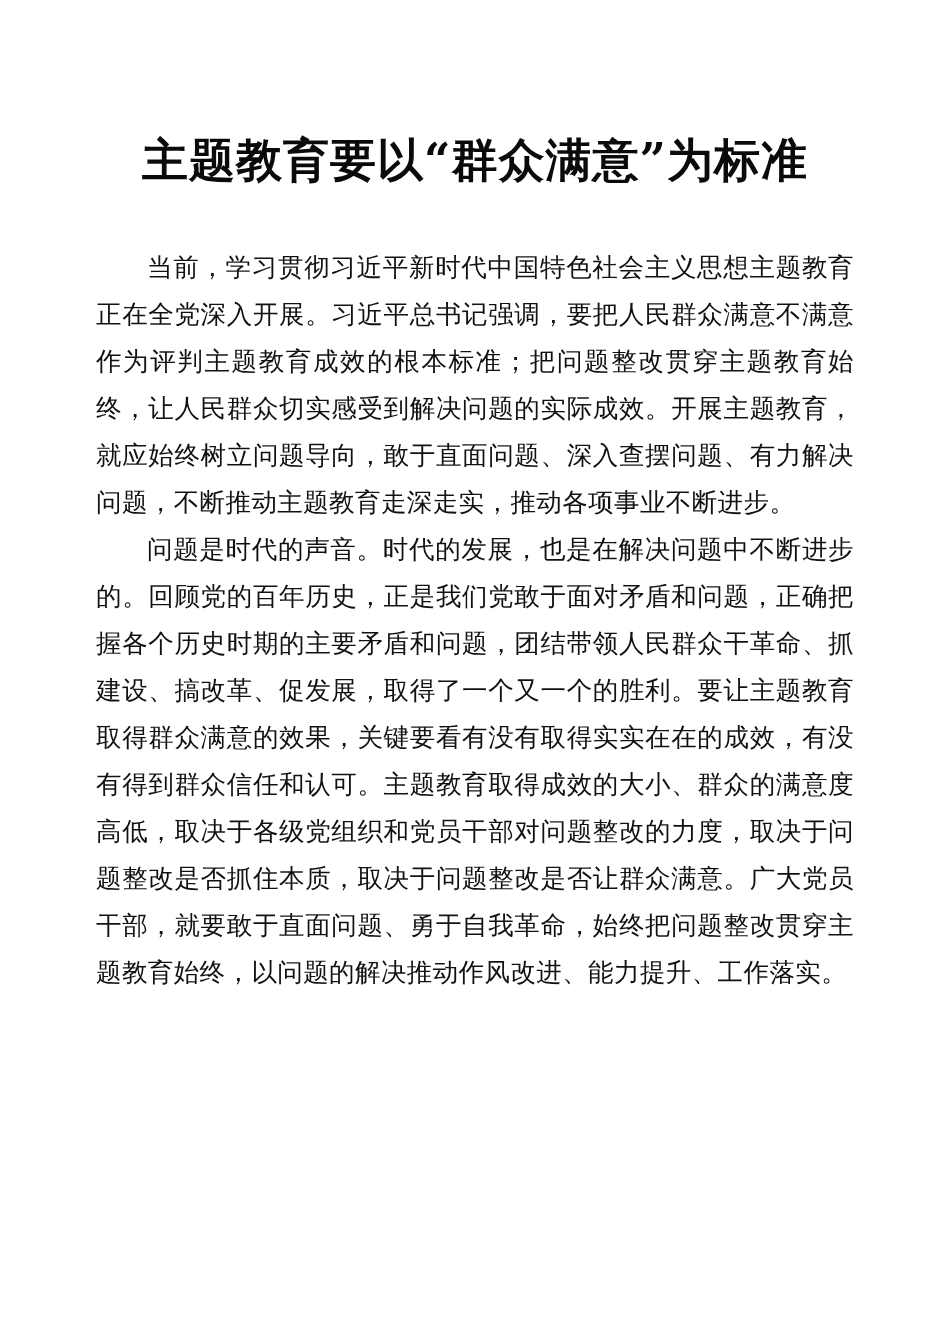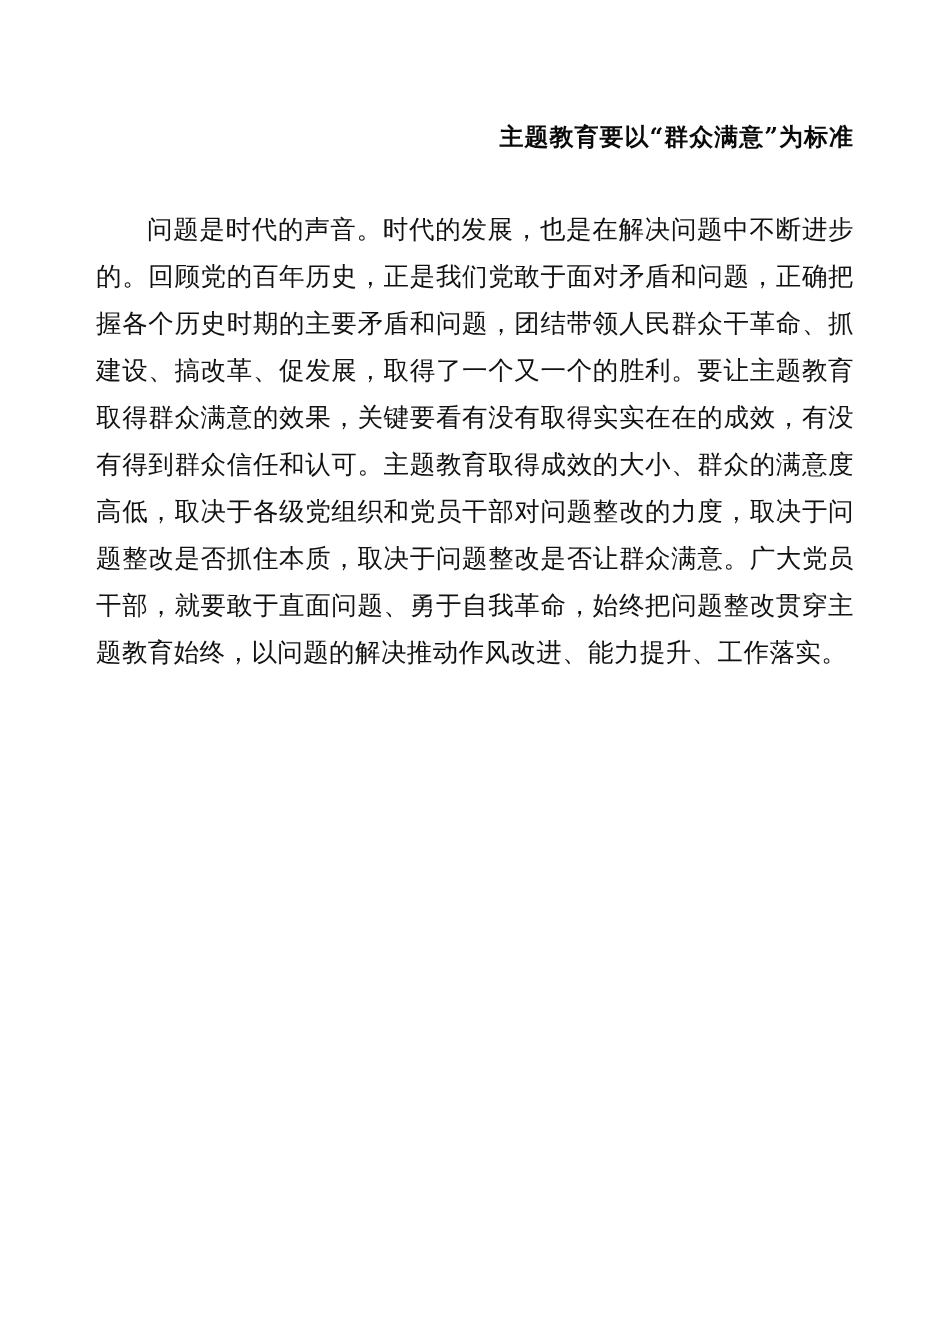--- a/index.html
+++ b/index.html
@@ -17,25 +17,25 @@
   .page {
     box-sizing: border-box;
     width: 950px;
     height: 1344px;
     padding: 112px 96px 40px 96px;
     background: #ffffff;
   }
   .doc-title {
     font-family: "DejaVu Serif", "Liberation Serif", serif;
     font-weight: 700;
-    font-size: 24px;
+    font-size: 46px;
     line-height: 1.4;
-    text-align: right;
+    text-align: center;
     letter-spacing: 1px;
-    margin: 8px 0 52px 0;
+    margin: 16px 0 52px 0;
     color: #0a0a0a;
   }
   .doc-body {
     font-size: 25.5px;
     line-height: 47px;
     text-align: justify;
     text-justify: inter-ideograph;
     letter-spacing: 0.4px;
     color: #111111;
   }
@@ -43,15 +43,16 @@
     margin: 0 0 0 0;
     text-indent: 2em;
   }
 </style>
 </head>
 <body>
 
 <div class="page">
   <h1 class="doc-title">主题教育要以“群众满意”为标准</h1>
   <div class="doc-body">
+    <p>当前，学习贯彻习近平新时代中国特色社会主义思想主题教育正在全党深入开展。习近平总书记强调，要把人民群众满意不满意作为评判主题教育成效的根本标准；把问题整改贯穿主题教育始终，让人民群众切实感受到解决问题的实际成效。开展主题教育，就应始终树立问题导向，敢于直面问题、深入查摆问题、有力解决问题，不断推动主题教育走深走实，推动各项事业不断进步。</p>
     <p>问题是时代的声音。时代的发展，也是在解决问题中不断进步的。回顾党的百年历史，正是我们党敢于面对矛盾和问题，正确把握各个历史时期的主要矛盾和问题，团结带领人民群众干革命、抓建设、搞改革、促发展，取得了一个又一个的胜利。要让主题教育取得群众满意的效果，关键要看有没有取得实实在在的成效，有没有得到群众信任和认可。主题教育取得成效的大小、群众的满意度高低，取决于各级党组织和党员干部对问题整改的力度，取决于问题整改是否抓住本质，取决于问题整改是否让群众满意。广大党员干部，就要敢于直面问题、勇于自我革命，始终把问题整改贯穿主题教育始终，以问题的解决推动作风改进、能力提升、工作落实。</p>
   </div>
 </div>
 
 </body></html>

